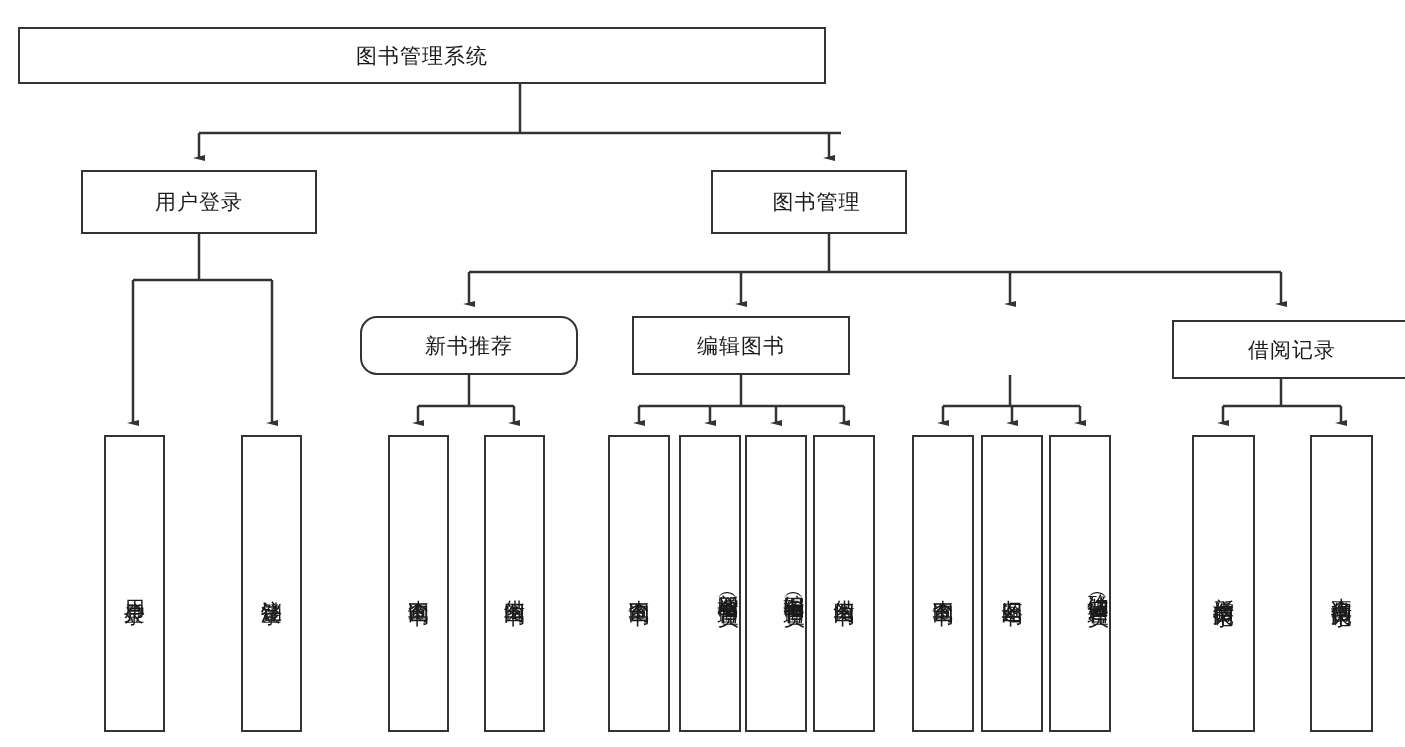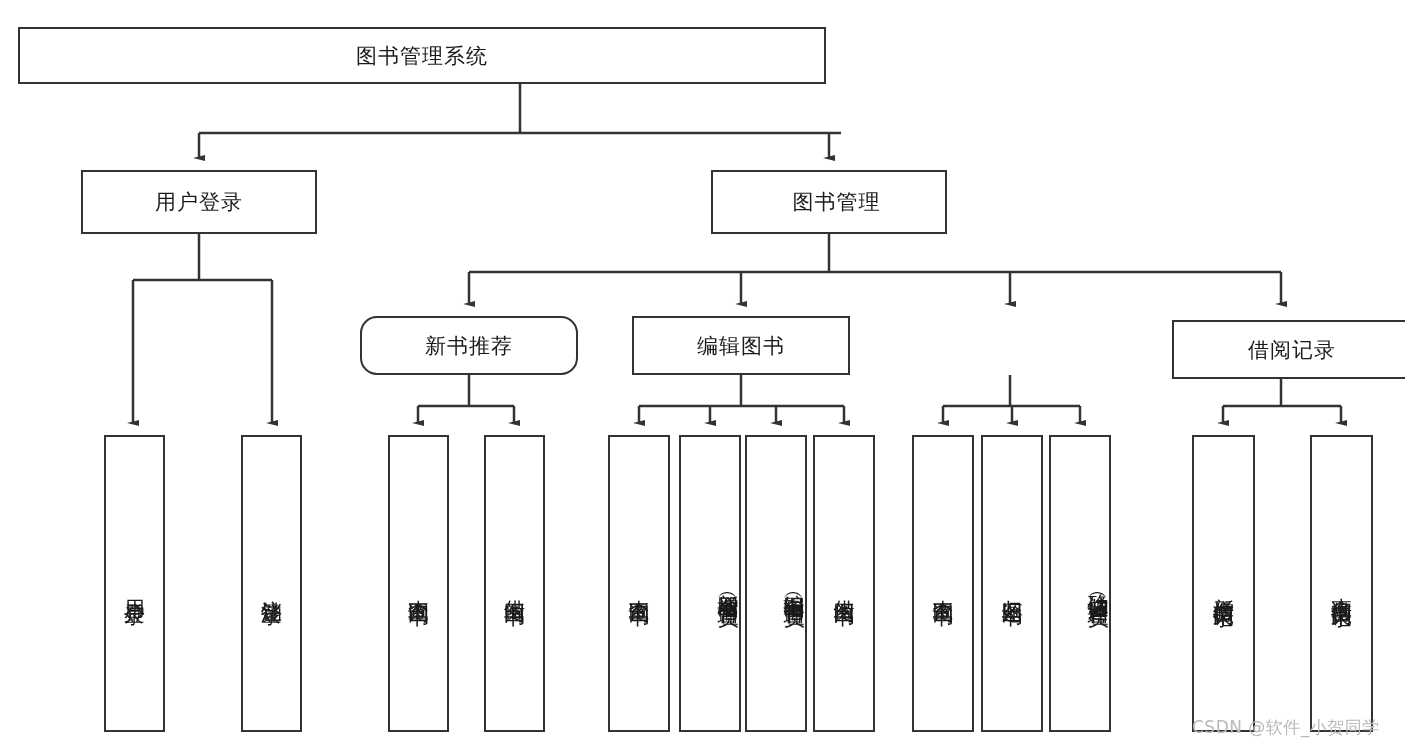--- a/index.html
+++ b/index.html
@@ -120,21 +120,21 @@
     </g>
   </svg>
 
   <div class="node horizontal" style="left:18px; top:12px; width:808px; height:57px;margin-top:15px;">
     <span class="node-label">图书管理系统</span>
   </div>
 
   <div class="node horizontal" style="left:81px; top:170px; width:236px; height:64px;">
     <span class="node-label">用户登录</span>
   </div>
-  <div class="node horizontal" style="left:711px; top:170px; width:236px; height:64px;padding-left:15px;">
+  <div class="node horizontal" style="left:711px; top:170px; width:196px; height:64px;padding-left:15px;">
     <span class="node-label">图书管理</span>
   </div>
 
   <div class="node horizontal" style="left:360px; top:316px; width:218px; height:59px;border-radius:17px;">
     <span class="node-label">新书推荐</span>
   </div>
   <div class="node horizontal" style="left:632px; top:316px; width:218px; height:59px;">
     <span class="node-label">编辑图书</span>
   </div>
   <div class="node horizontal" style="left:1172px; top:320px; width:240px; height:59px;">
@@ -178,15 +178,14 @@
     <span class="node-label">确认归还（管理员）</span>
   </div>
 
   <div class="node vertical" style="left:1192px; top:435px; width:63px; height:297px; align-items:center;">
     <span class="node-label">新增借阅记录</span>
   </div>
   <div class="node vertical" style="left:1310px; top:435px; width:63px; height:297px; align-items:center;">
     <span class="node-label">查询借阅记录</span>
   </div>
 
-  <div class="watermark" style="left:1192px; top:716px;">CSDN @软件_小贺同学</div>
 
 </div>
 
 </body></html>

